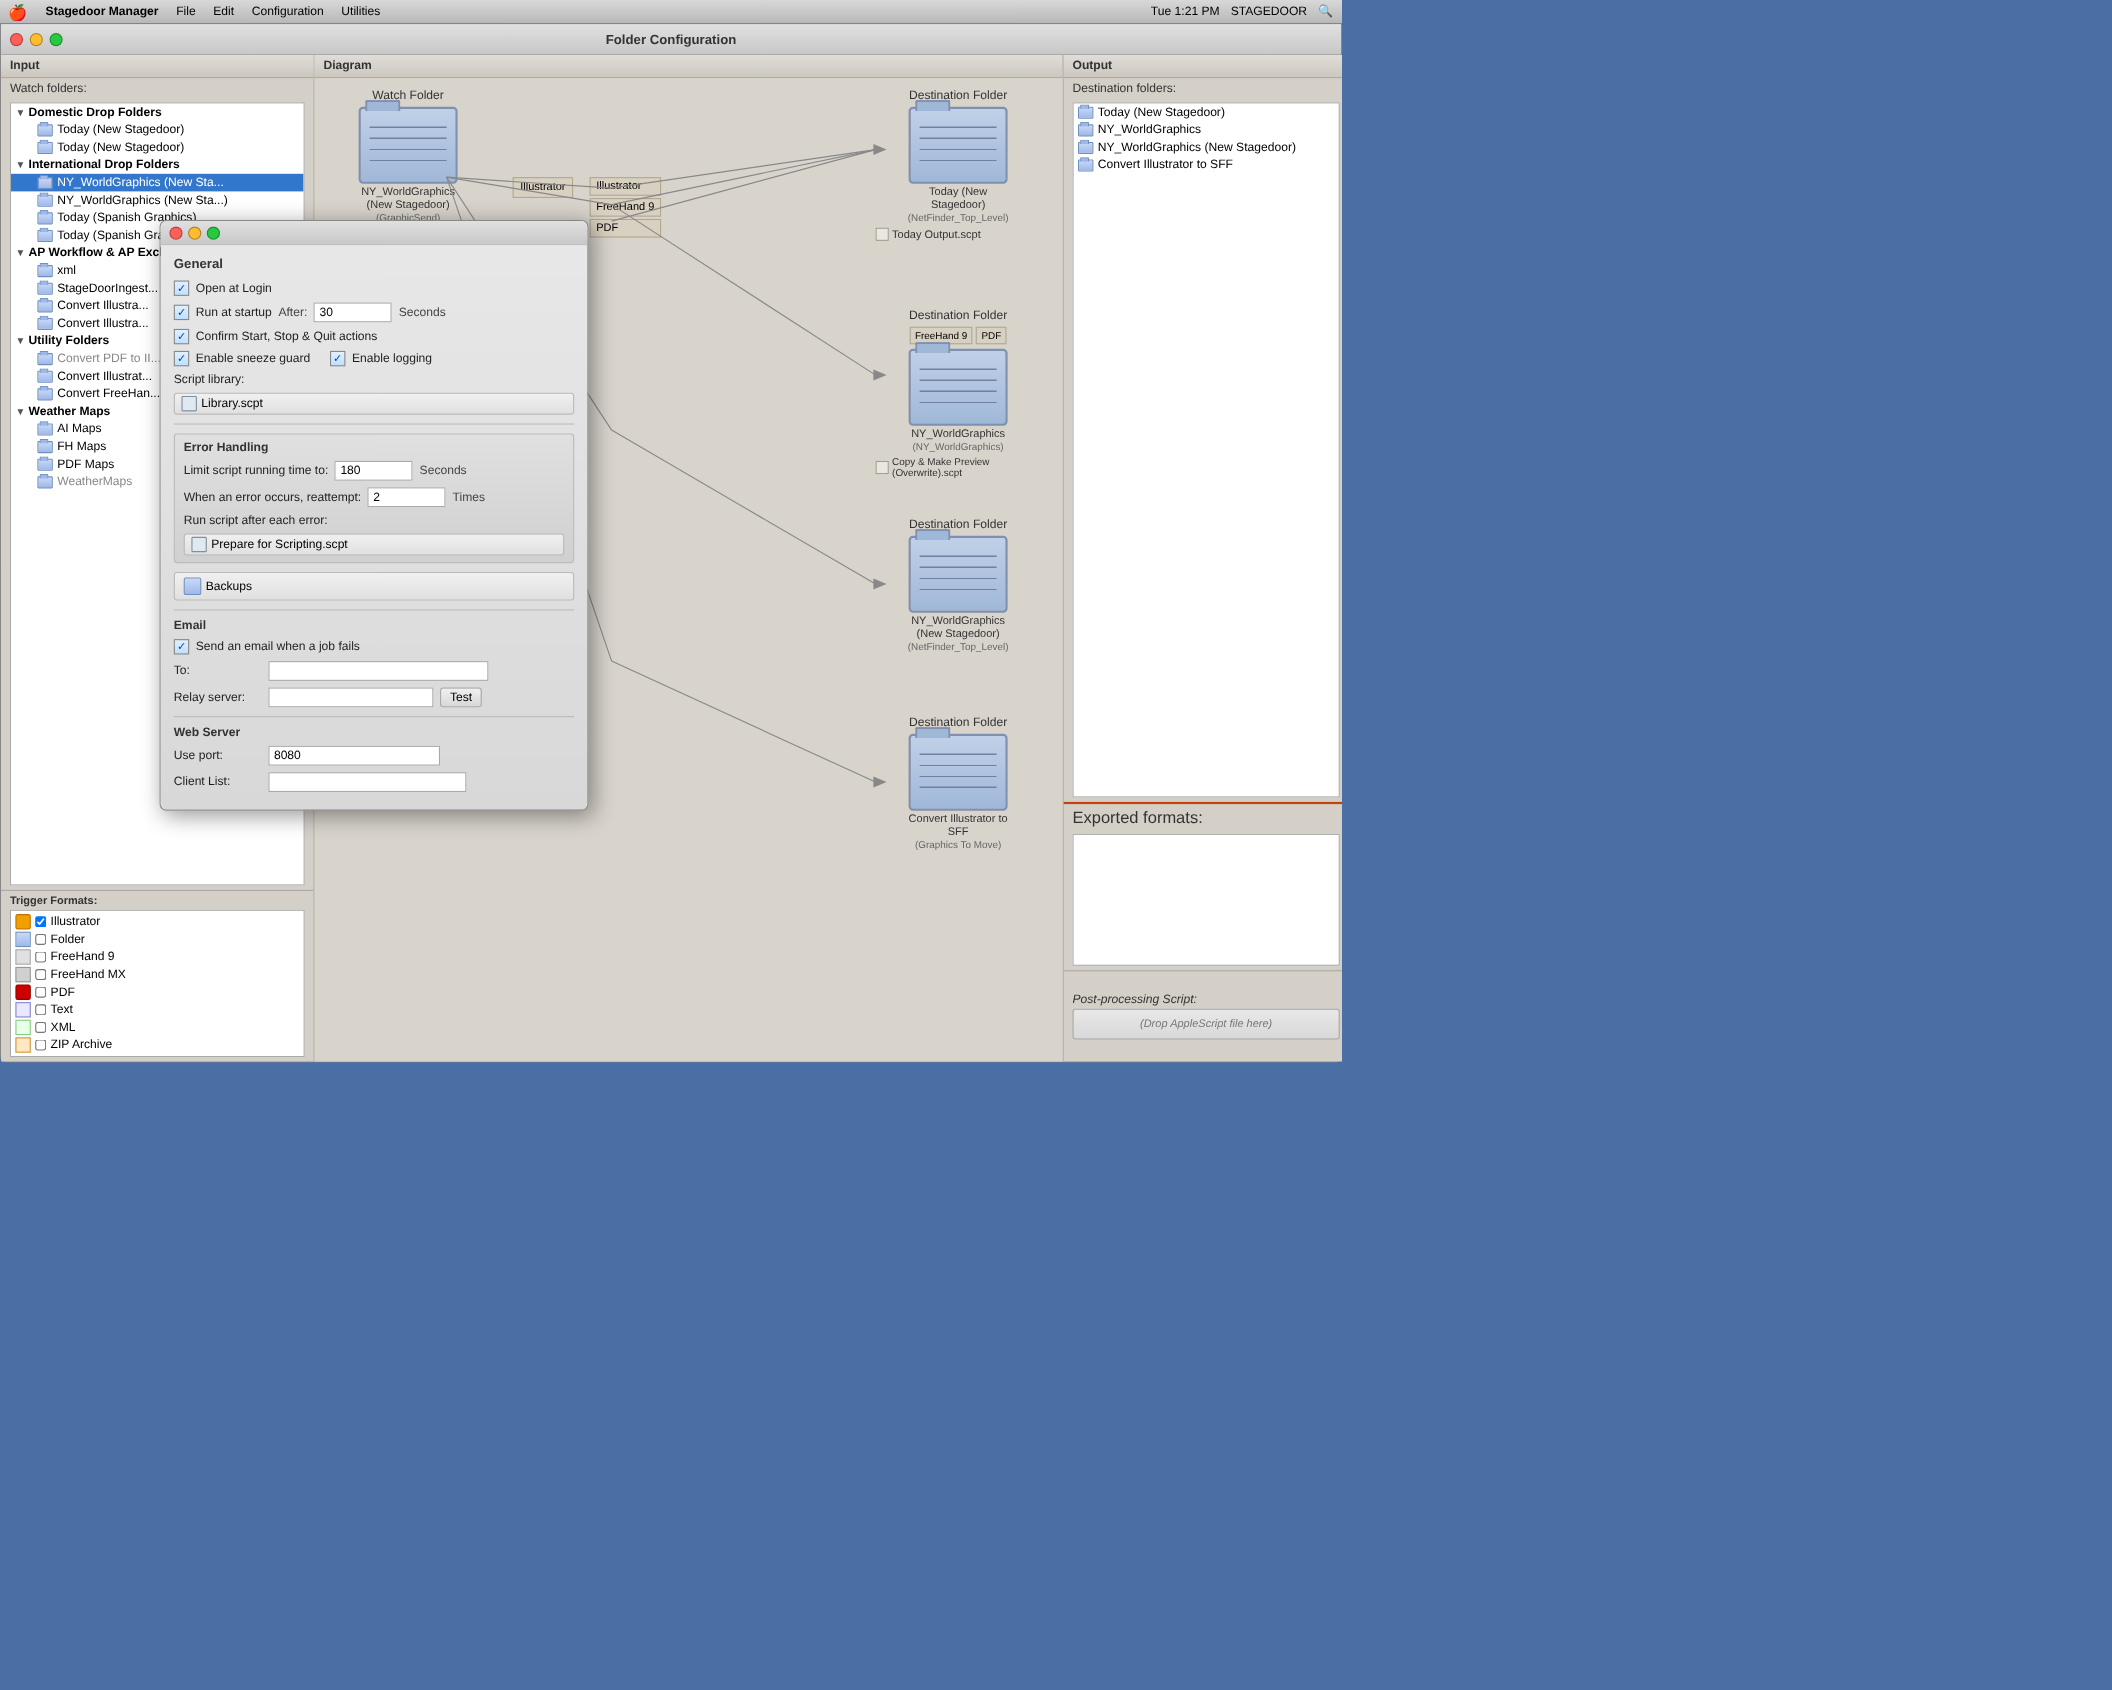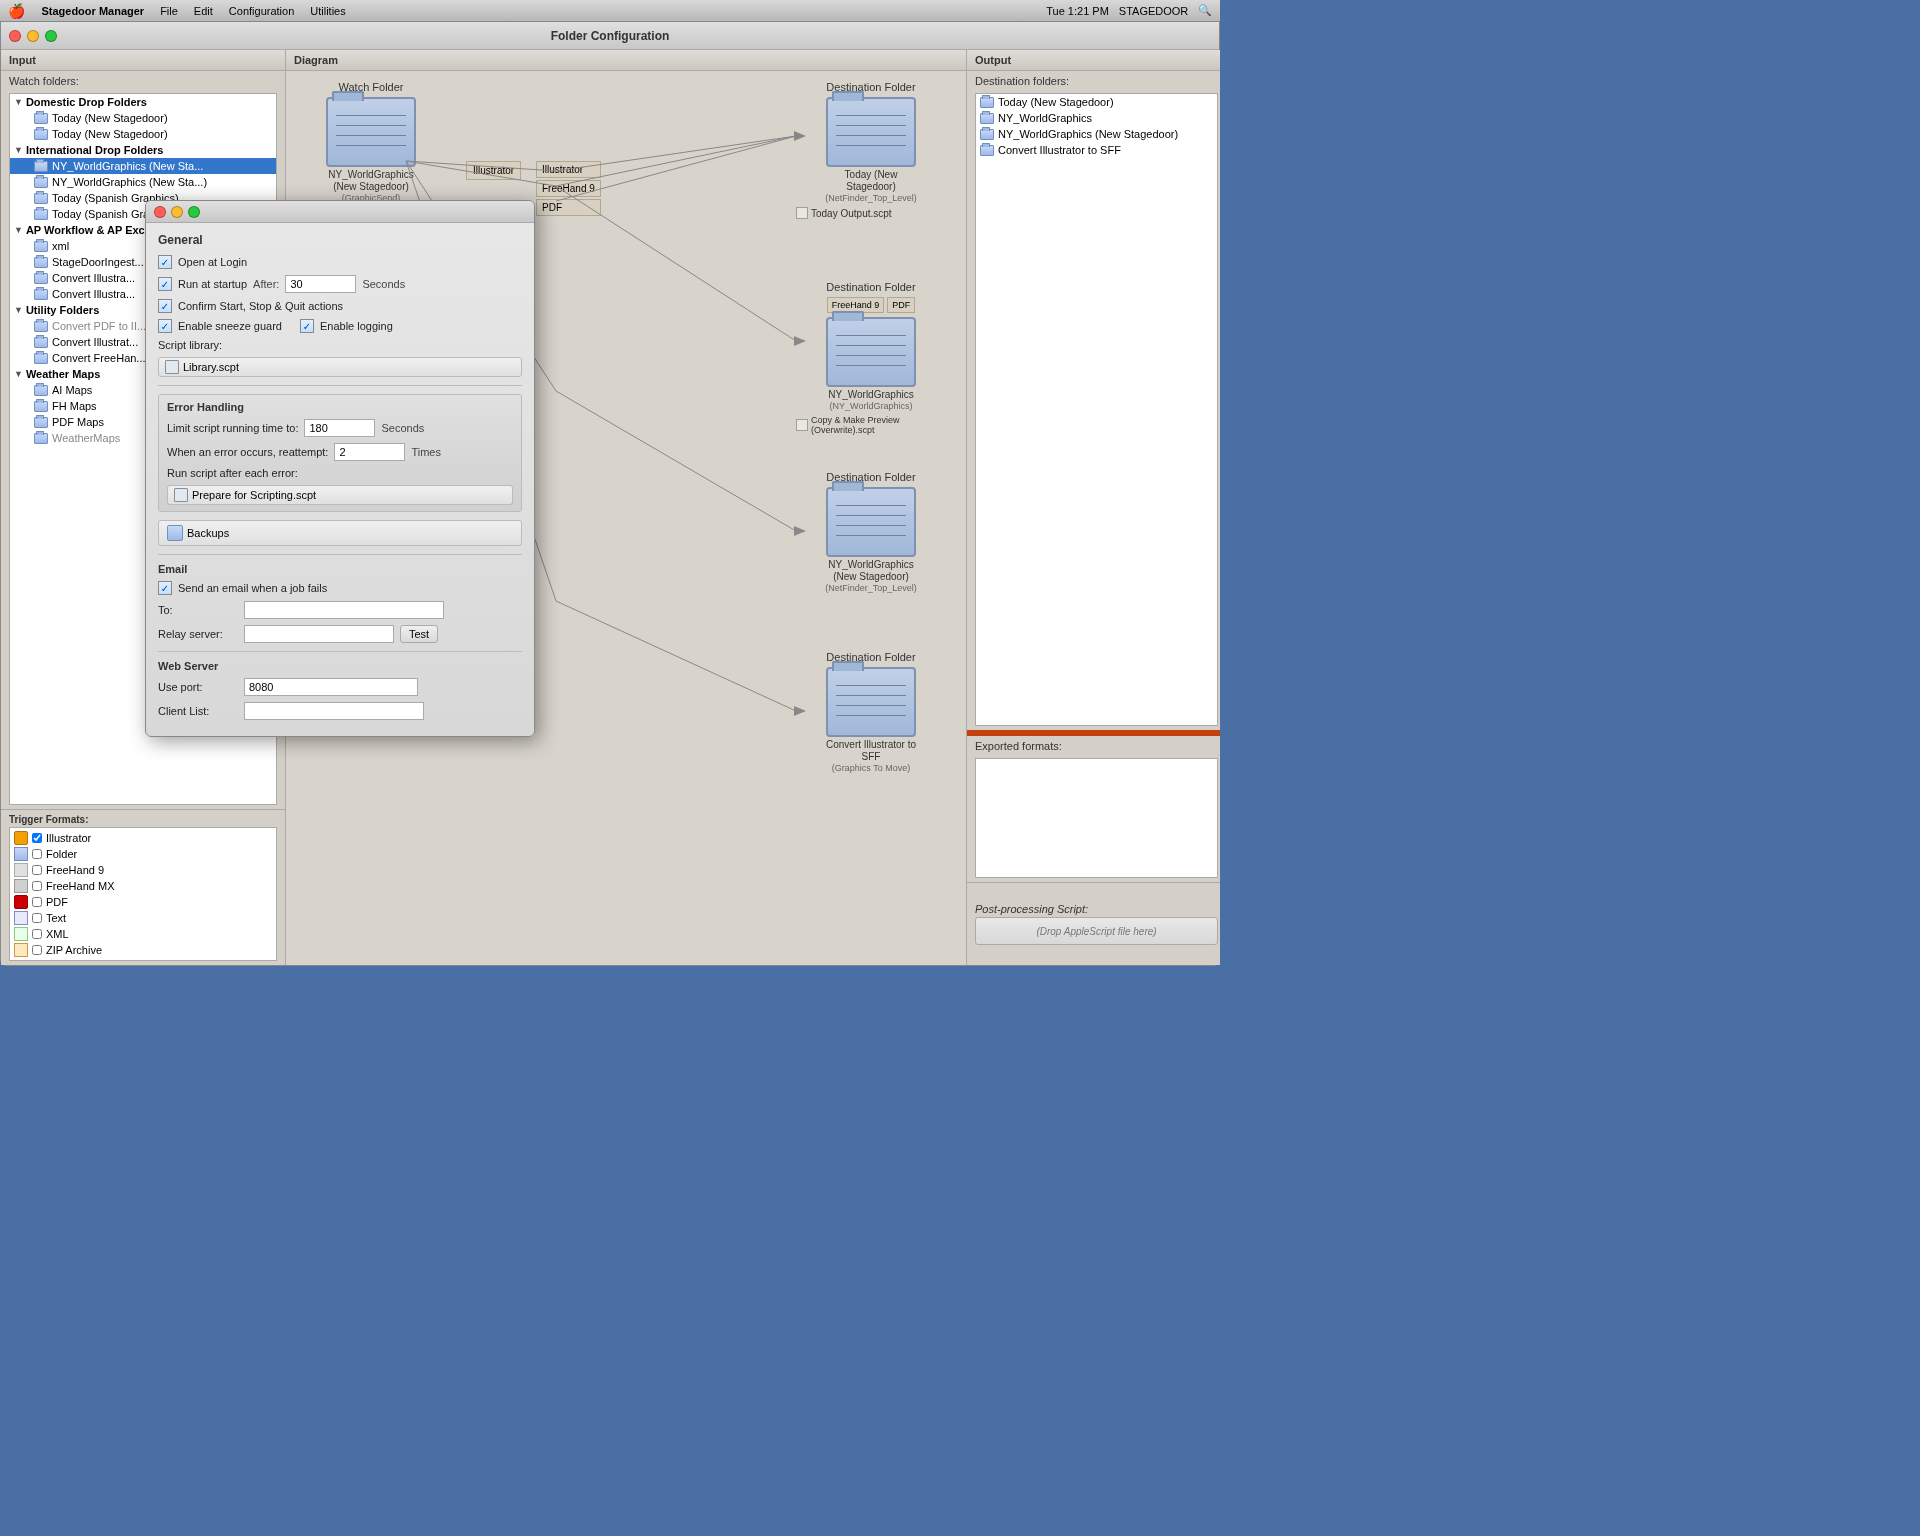--- a/index.html
+++ b/index.html
@@ -361,24 +361,24 @@
     }
     .dest-item {
       display: flex;
       align-items: center;
       padding: 2px 4px;
       font-size: 11px;
       cursor: pointer;
       color: #000;
     }
     .exported-formats-label {
-      font-size: 11px;
+      font-size: 15px;
       color: #333;
       padding: 4px 8px 2px;
-      border-top: 6px solid #c2410c;
+      border-top: 2px solid #c2410c;
     }
     .exported-formats-box {
       background: #fff;
       border: 1px solid #aaa;
       margin: 4px 8px;
       height: 120px;
     }
     .postprocessing-section {
       padding: 20px 8px;
       border-top: 1px solid #aaa;
@@ -1011,21 +1011,21 @@
           <input type="text" class="modal-input" style="width: 150px;">
           <button class="modal-test-btn">Test</button>
         </div>
       </div>
 
       <div class="modal-divider"></div>
 
       <div class="modal-section-box-title">Web Server</div>
       <div class="modal-row">
         <span class="modal-label" style="width:80px;">Use port:</span>
-        <input type="text" class="modal-input" style="width: 174px;" value="8080">
+        <input type="text" class="modal-input" style="width: 156px;" value="8080">
       </div>
       <div class="modal-row">
         <span class="modal-label" style="width:80px;">Client List:</span>
         <input type="text" class="modal-input" style="width: 180px;">
       </div>
     </div>
   </div>
 </div>
 
 </body></html>

